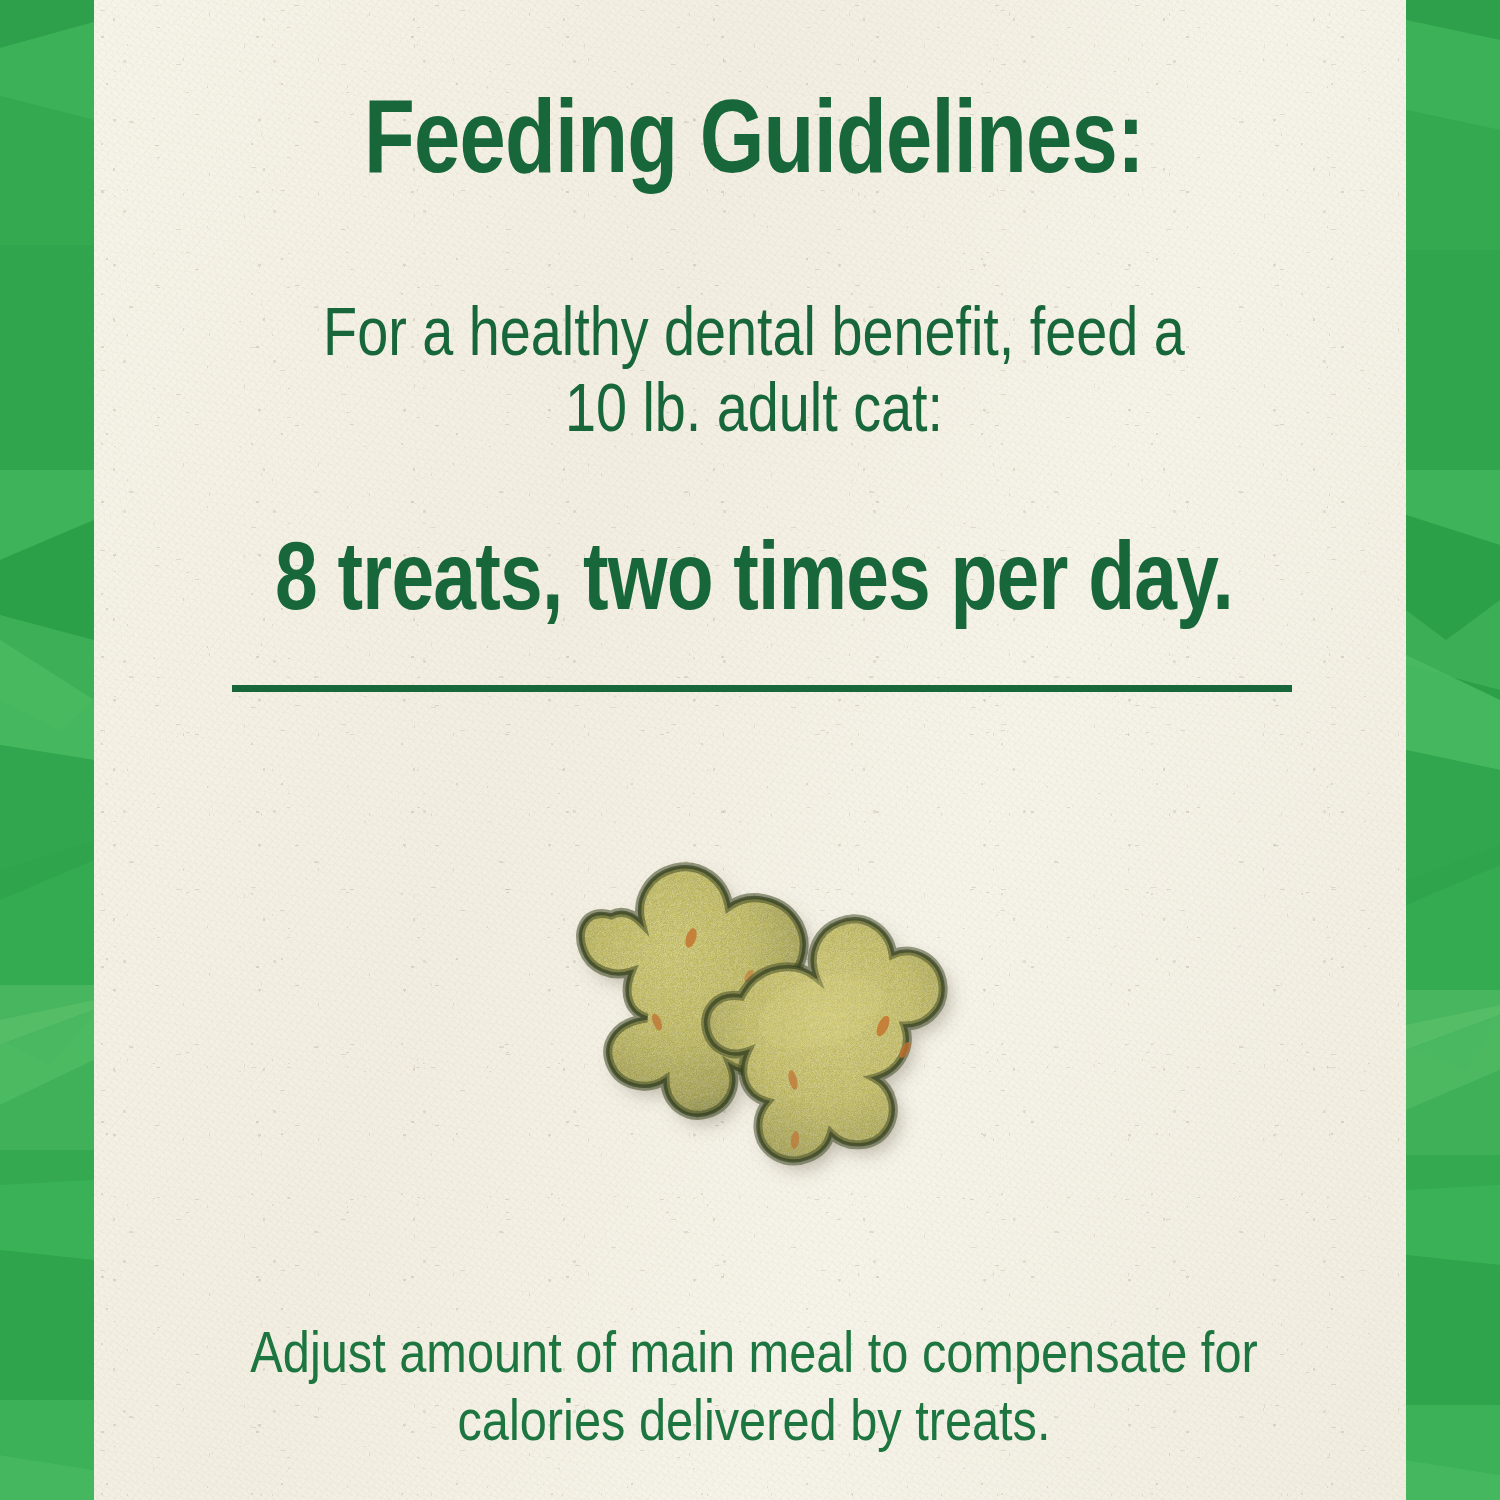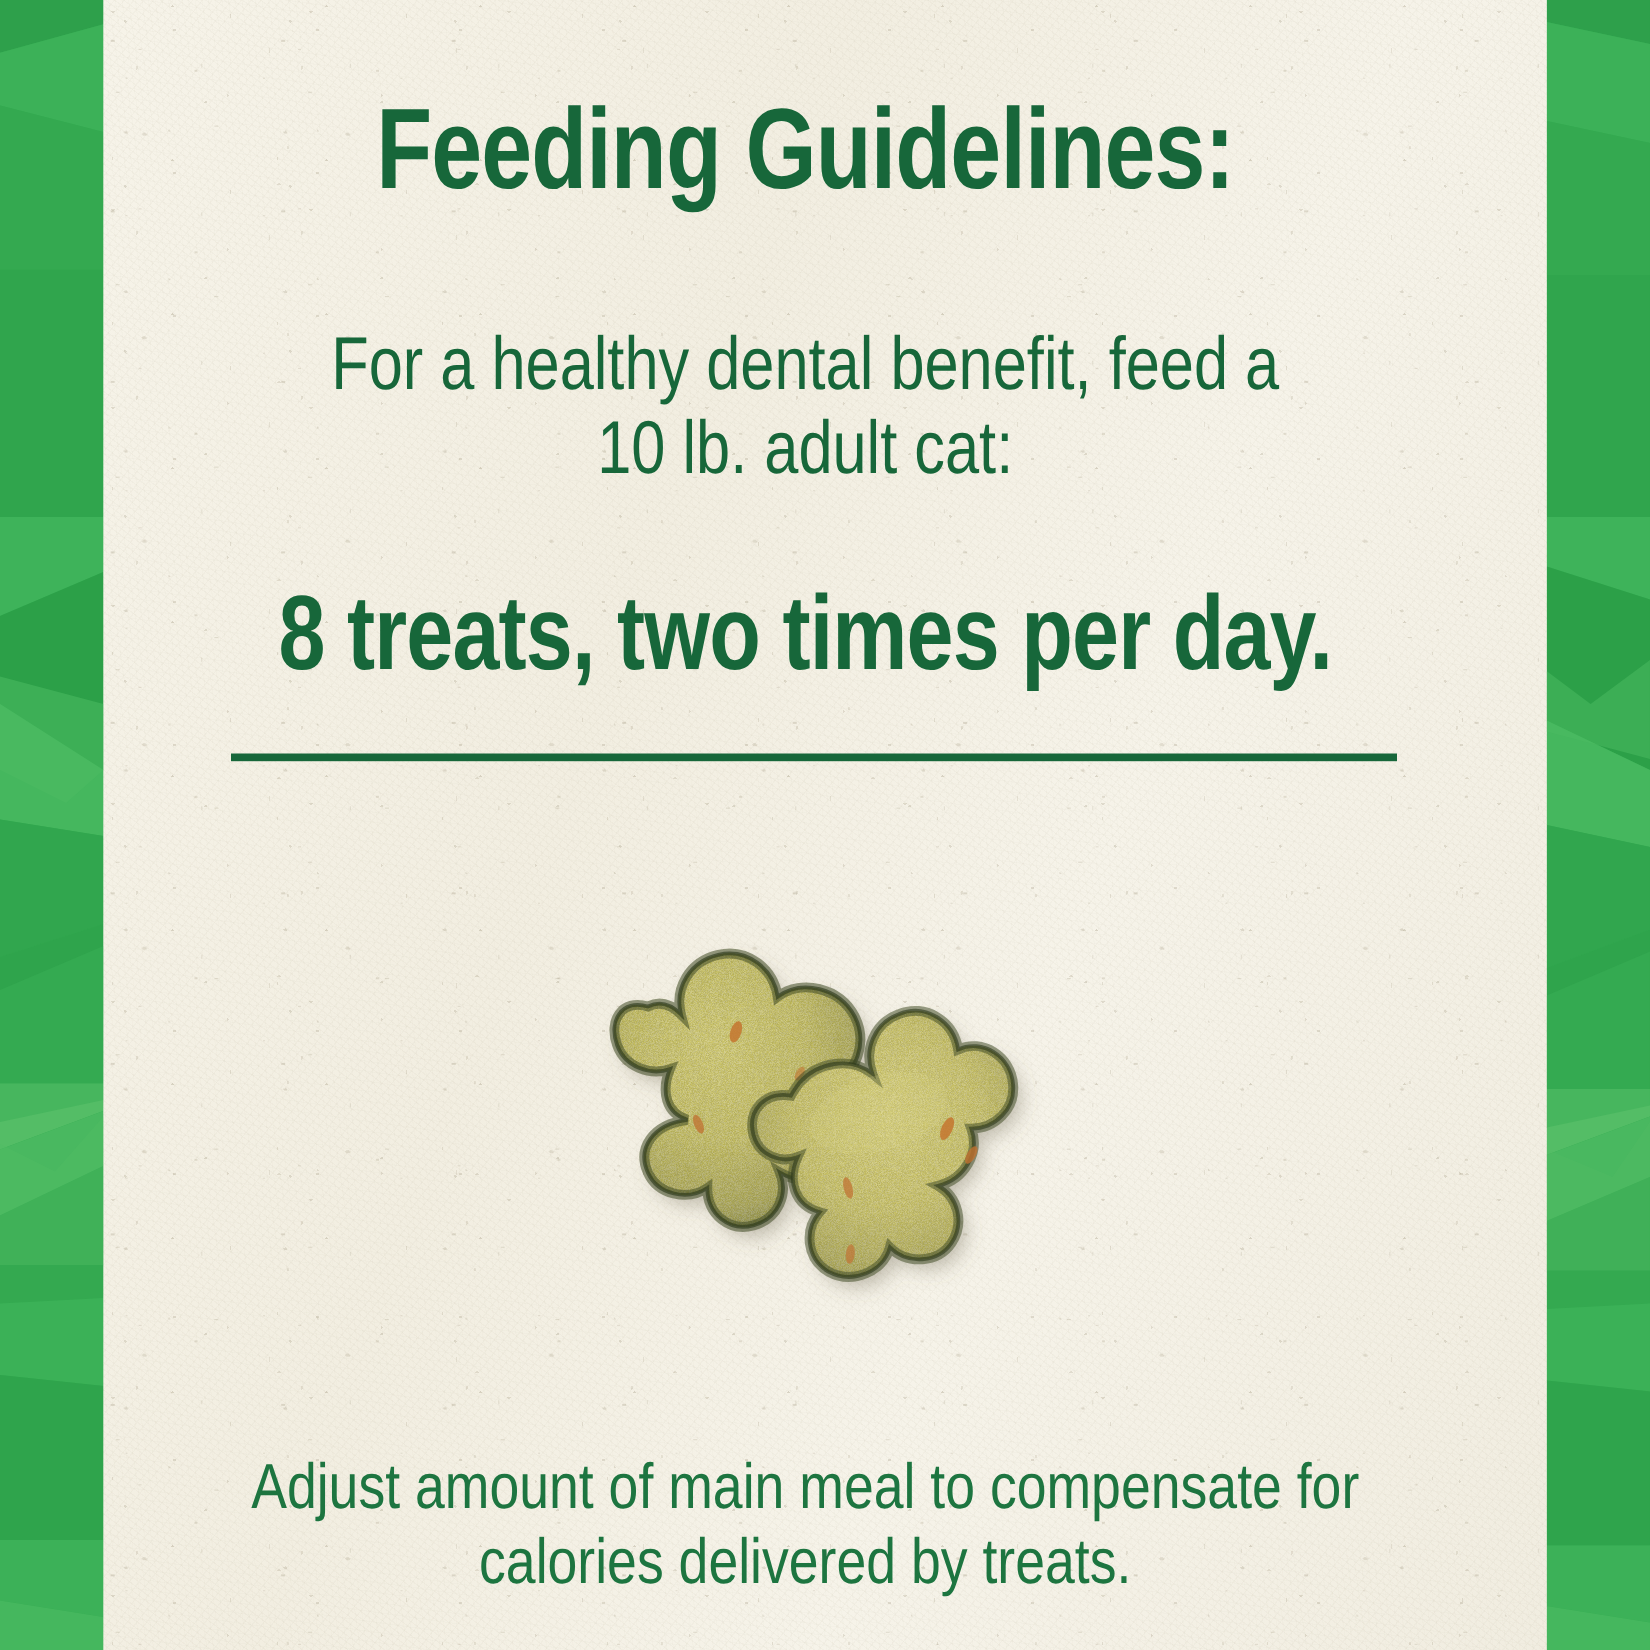--- a/index.html
+++ b/index.html
@@ -78,21 +78,21 @@
     height: 1500px;
     overflow: hidden;
   }
   .band-left  { left: 0;  width: 94px; }
   .band-right { left: 1406px; width: 94px; }
   .band svg { display: block; width: 100%; height: 100%; }
 
   
   .content {
     position: absolute;
-    left: 76px;
+    left: 98px;
     top: 0;
     width: 1312px;
     height: 1469px;
   }
 
   .title {
     position: absolute;
     left: 0; top: 84px;
     width: 100%;
     text-align: center;

